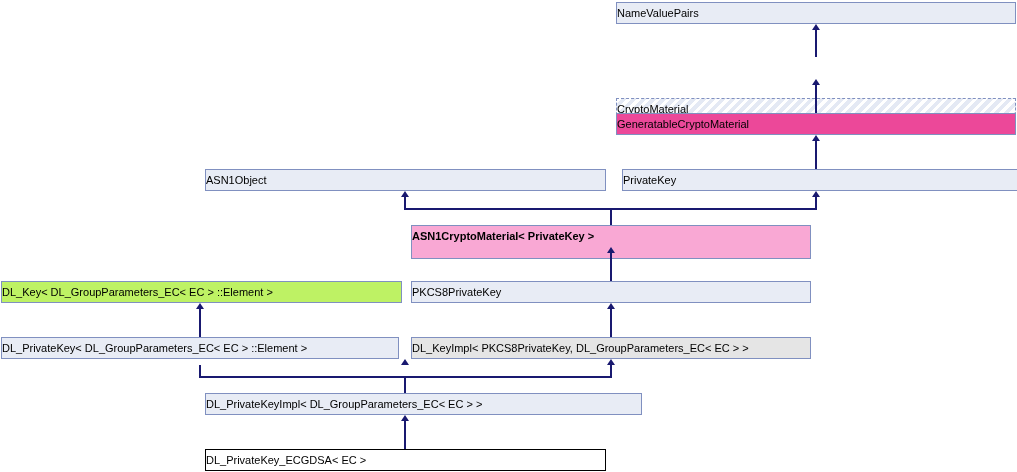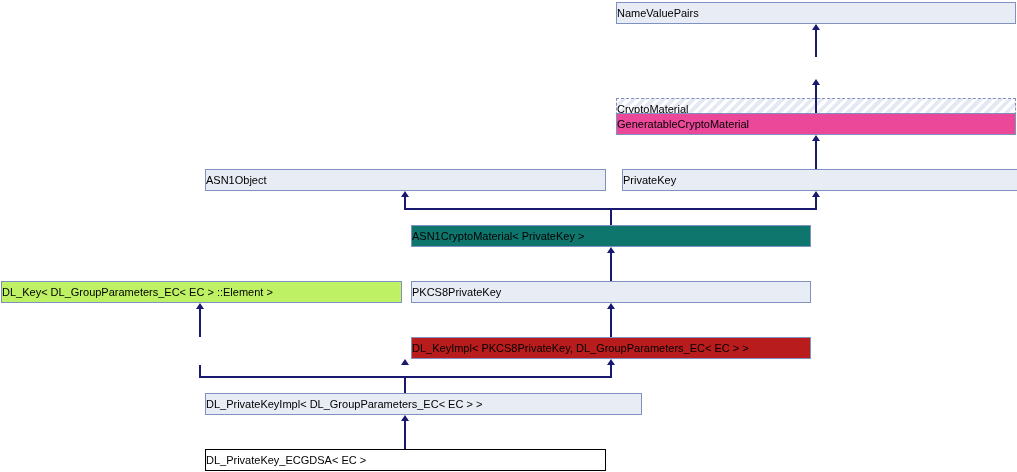--- a/index.html
+++ b/index.html
@@ -37,24 +37,25 @@
 </style>
 </head>
 <body>
 
 <div id="diagram" style="background: rgb(255, 255, 255);">
     <div class="node" style="left: 616px; top: 2px; width: 400px; height: 22px; color: rgb(0, 0, 0); border: 1px solid rgb(128, 144, 192); background: rgb(232, 236, 245);">NameValuePairs</div>
     <div class="node" style="left: 616px; top: 57px; width: 400px; height: 22px; color: rgb(0, 0, 0); border: 1px dashed rgb(128, 144, 192); background: repeating-linear-gradient(135deg, rgb(255, 255, 255) 0px, rgb(255, 255, 255) 3px, rgb(228, 233, 244) 3px, rgb(228, 233, 244) 7px); margin-top: 41px;">CryptoMaterial</div>
     <div class="node" style="left: 616px; top: 113px; width: 400px; height: 22px; color: rgb(0, 0, 0); border: 1px solid rgb(128, 144, 192); background: #ec4899;">GeneratableCryptoMaterial</div>
     <div class="node" style="left: 205px; top: 169px; width: 401px; height: 22px; color: rgb(0, 0, 0); border: 1px solid rgb(128, 144, 192); background: rgb(232, 236, 245);">ASN1Object</div>
     <div class="node" style="left: 616px; top: 169px; width: 400px; height: 22px; color: rgb(0, 0, 0); border: 1px solid rgb(128, 144, 192); background: rgb(232, 236, 245); margin-left: 6px;">PrivateKey</div>
-    <div class="node" style="left: 411px; top: 225px; width: 400px; height: 22px; color: rgb(0, 0, 0); border: 1px solid rgb(128, 144, 192); background: #0f766e;">ASN1CryptoMaterial&lt; PrivateKey &gt;</div>
+    <div class="node" style="left: 411px; top: 225px; width: 400px; height: 34px; color: rgb(0, 0, 0); border: 1px solid rgb(128, 144, 192); background: #f9a8d4; font-weight: bold;">ASN1CryptoMaterial&lt; PrivateKey &gt;</div>
     <div class="node" style="left: 1px; top: 281px; width: 401px; height: 22px; color: rgb(0, 0, 0); border: 1px solid rgb(128, 144, 192); background: #bef264;">DL_Key&lt; DL_GroupParameters_EC&lt; EC &gt; ::Element &gt;</div>
     <div class="node" style="left: 411px; top: 281px; width: 400px; height: 22px; color: rgb(0, 0, 0); border: 1px solid rgb(128, 144, 192); background: rgb(232, 236, 245);">PKCS8PrivateKey</div>
-    <div class="node" style="left: 411px; top: 337px; width: 400px; height: 22px; color: rgb(0, 0, 0); border: 1px solid rgb(128, 144, 192); background: #b91c1c;">DL_KeyImpl&lt; PKCS8PrivateKey, DL_GroupParameters_EC&lt; EC &gt; &gt;</div>
+    <div class="node" style="left: 1px; top: 337px; width: 398px; height: 22px; color: rgb(0, 0, 0); border: 1px solid rgb(128, 144, 192); background: rgb(232, 236, 245);">DL_PrivateKey&lt; DL_GroupParameters_EC&lt; EC &gt; ::Element &gt;</div>
+    <div class="node" style="left: 411px; top: 337px; width: 400px; height: 22px; color: rgb(0, 0, 0); border: 1px solid rgb(128, 144, 192); background: #e5e5e5;">DL_KeyImpl&lt; PKCS8PrivateKey, DL_GroupParameters_EC&lt; EC &gt; &gt;</div>
     <div class="node" style="left: 205px; top: 393px; width: 437px; height: 22px; color: rgb(0, 0, 0); border: 1px solid rgb(128, 144, 192); background: rgb(232, 236, 245);">DL_PrivateKeyImpl&lt; DL_GroupParameters_EC&lt; EC &gt; &gt;</div>
     <div class="node" style="left: 205px; top: 449px; width: 401px; height: 22px; color: rgb(0, 0, 0); border: 1px solid rgb(0, 0, 0); background: rgb(255, 255, 255);">DL_PrivateKey_ECGDSA&lt; EC &gt;</div>
     <div class="edge-seg" style="left: 815px; top: 30px; width: 2px; height: 27px; background: rgb(25, 25, 112);"></div>
     <div class="edge-seg" style="left: 815px; top: 85px; width: 2px; height: 28px; background: rgb(25, 25, 112);"></div>
     <div class="edge-seg" style="left: 815px; top: 141px; width: 2px; height: 28px; background: rgb(25, 25, 112);"></div>
     <div class="edge-seg" style="left: 404px; top: 197px; width: 2px; height: 12px; background: rgb(25, 25, 112);"></div>
     <div class="edge-seg" style="left: 815px; top: 197px; width: 2px; height: 12px; background: rgb(25, 25, 112);"></div>
     <div class="edge-seg" style="left: 404px; top: 208px; width: 413px; height: 2px; background: rgb(25, 25, 112);"></div>
     <div class="edge-seg" style="left: 610px; top: 209px; width: 2px; height: 16px; background: rgb(25, 25, 112);"></div>
     <div class="edge-seg" style="left: 610px; top: 253px; width: 2px; height: 28px; background: rgb(25, 25, 112);"></div>

